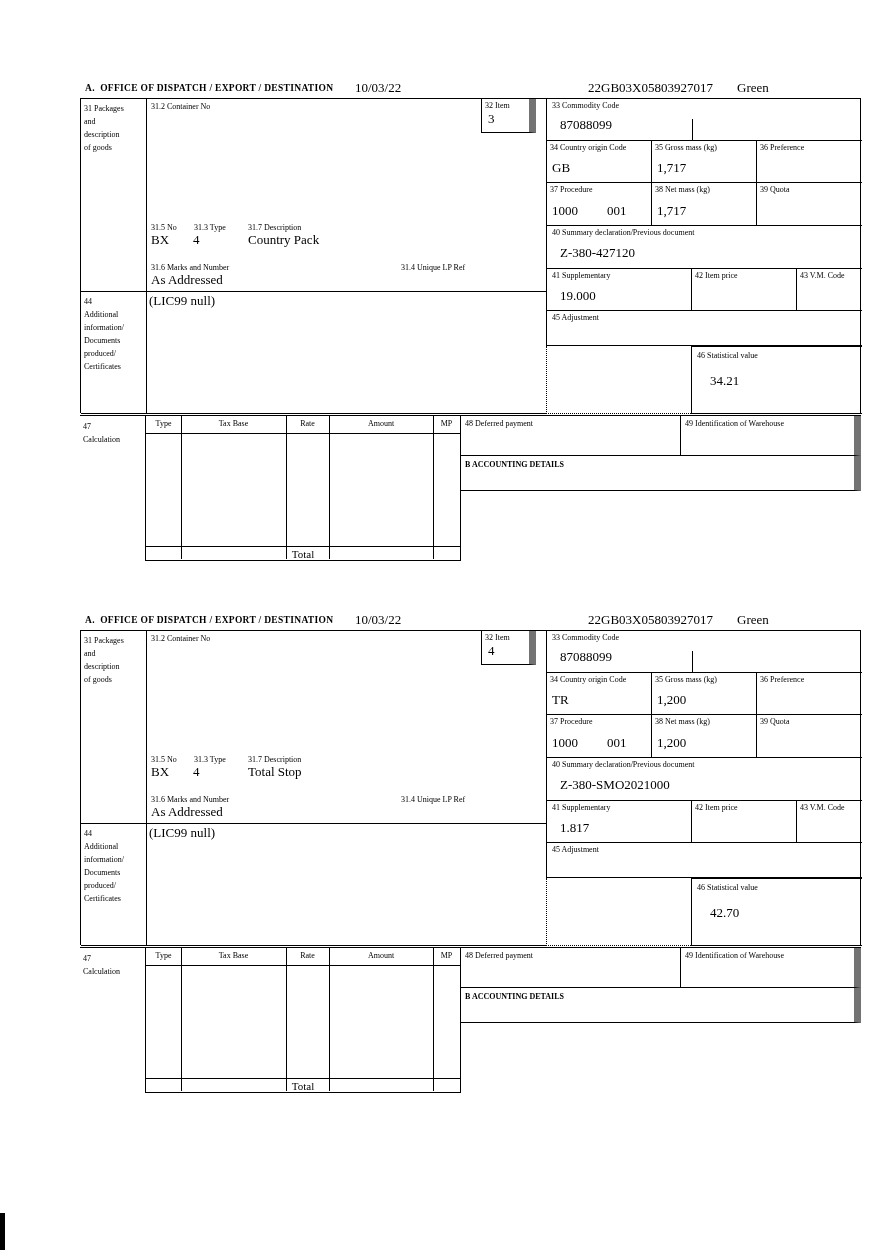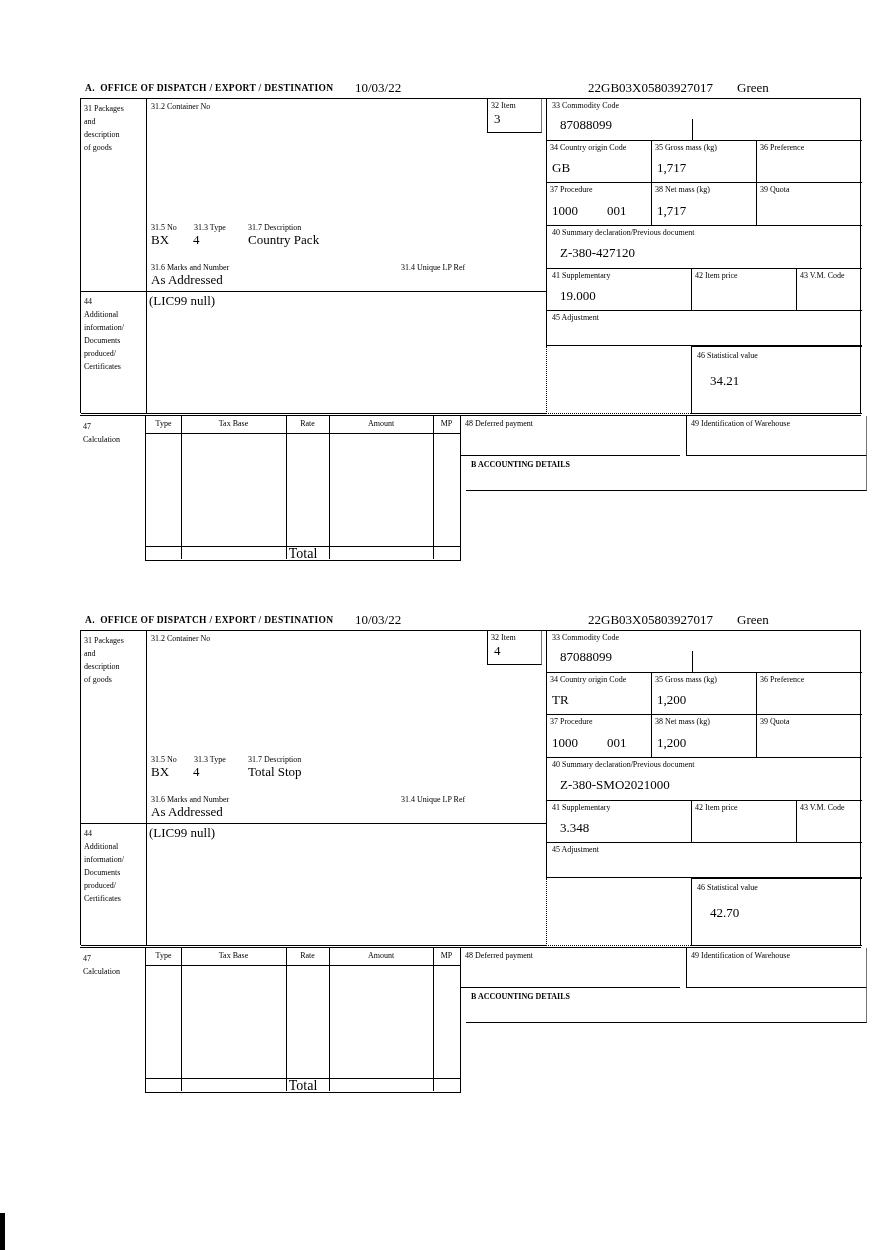--- a/index.html
+++ b/index.html
@@ -21,32 +21,32 @@
   .hdr-office {
     position:absolute; font-size:9.5px; font-weight:bold; letter-spacing:0.3px;
     white-space:pre;
   }
   .mainbox {
     position:absolute; left:0; top:18px; width:781px; height:315px;
     border:1px solid #000; border-bottom:none;
   }
   .cell { position:absolute; }
   .bl { border-left:1px solid #000; }
-  .br { border-right:1px solid #737373;margin-left:6px; }
+  .br { border-right:7px solid #737373; }
   .bb { border-bottom:1px solid #000; }
   .bt { border-top:1px solid #000; }
   .vline { position:absolute; width:0; border-left:1px solid #000; }
   .hline { position:absolute; height:0; border-top:1px solid #000; }
   .dashedbox { position:absolute; border-left:1px dotted #000; border-bottom:1px dotted #000; }
   .calcblock { position:absolute; left:0; top:335px; width:781px; height:145px; border-top:1px solid #000; }
   .calctable { position:absolute; left:65px; top:0; width:316px; height:145px;
     border-left:1px solid #000; border-right:1px solid #000; border-bottom:1px solid #000;padding-left:48px; }
   .colhead { position:absolute; top:3px; text-align:center; font-size:8px; white-space:nowrap; }
   .totalrow { position:absolute; left:0; top:130px; width:314px; height:27px;
-    border-top:1px solid #000; text-align:center; font-size:14px; line-height:14px; }
+    border-top:1px solid #000; text-align:center; font-size:11px; line-height:14px; }
   .artifact { position:absolute; background:#000; }
 </style>
 </head>
 <body>
 
 <div class="section" style="top:80px">
   <div class="hdr-office" style="left:5px;top:3px">A.  OFFICE OF DISPATCH / EXPORT / DESTINATION</div>
   <div class="val" style="left:275px;top:1px">10/03/22</div>
   <div class="val" style="left:508px;top:1px">22GB03X05803927017</div>
   <div class="val" style="left:657px;top:1px">Green</div>
@@ -226,21 +226,21 @@
     </div>
     <div class="cell bl bb" style="left:675px;top:84px;width:106px;height:43px">
       <div class="lbl" style="left:3px;top:2px">39 Quota</div>
     </div>
     <div class="cell bl bb" style="left:465px;top:127px;width:316px;height:43px">
       <div class="lbl" style="left:5px;top:2px">40 Summary declaration/Previous document</div>
       <div class="val" style="left:13px;top:20px">Z-380-SMO2021000</div>
     </div>
     <div class="cell bl bb" style="left:465px;top:170px;width:145px;height:42px">
       <div class="lbl" style="left:5px;top:2px">41 Supplementary</div>
-      <div class="val" style="left:13px;top:20px">3.348</div>
+      <div class="val" style="left:13px;top:20px">1.817</div>
     </div>
     <div class="cell bl bb" style="left:610px;top:170px;width:105px;height:42px">
       <div class="lbl" style="left:3px;top:2px">42 Item price</div>
     </div>
     <div class="cell bl bb" style="left:715px;top:170px;width:66px;height:42px">
       <div class="lbl" style="left:3px;top:2px">43 V.M. Code</div>
     </div>
     <div class="cell bl bb" style="left:465px;top:212px;width:316px;height:35px">
       <div class="lbl" style="left:5px;top:2px">45 Adjustment</div>
     </div>

